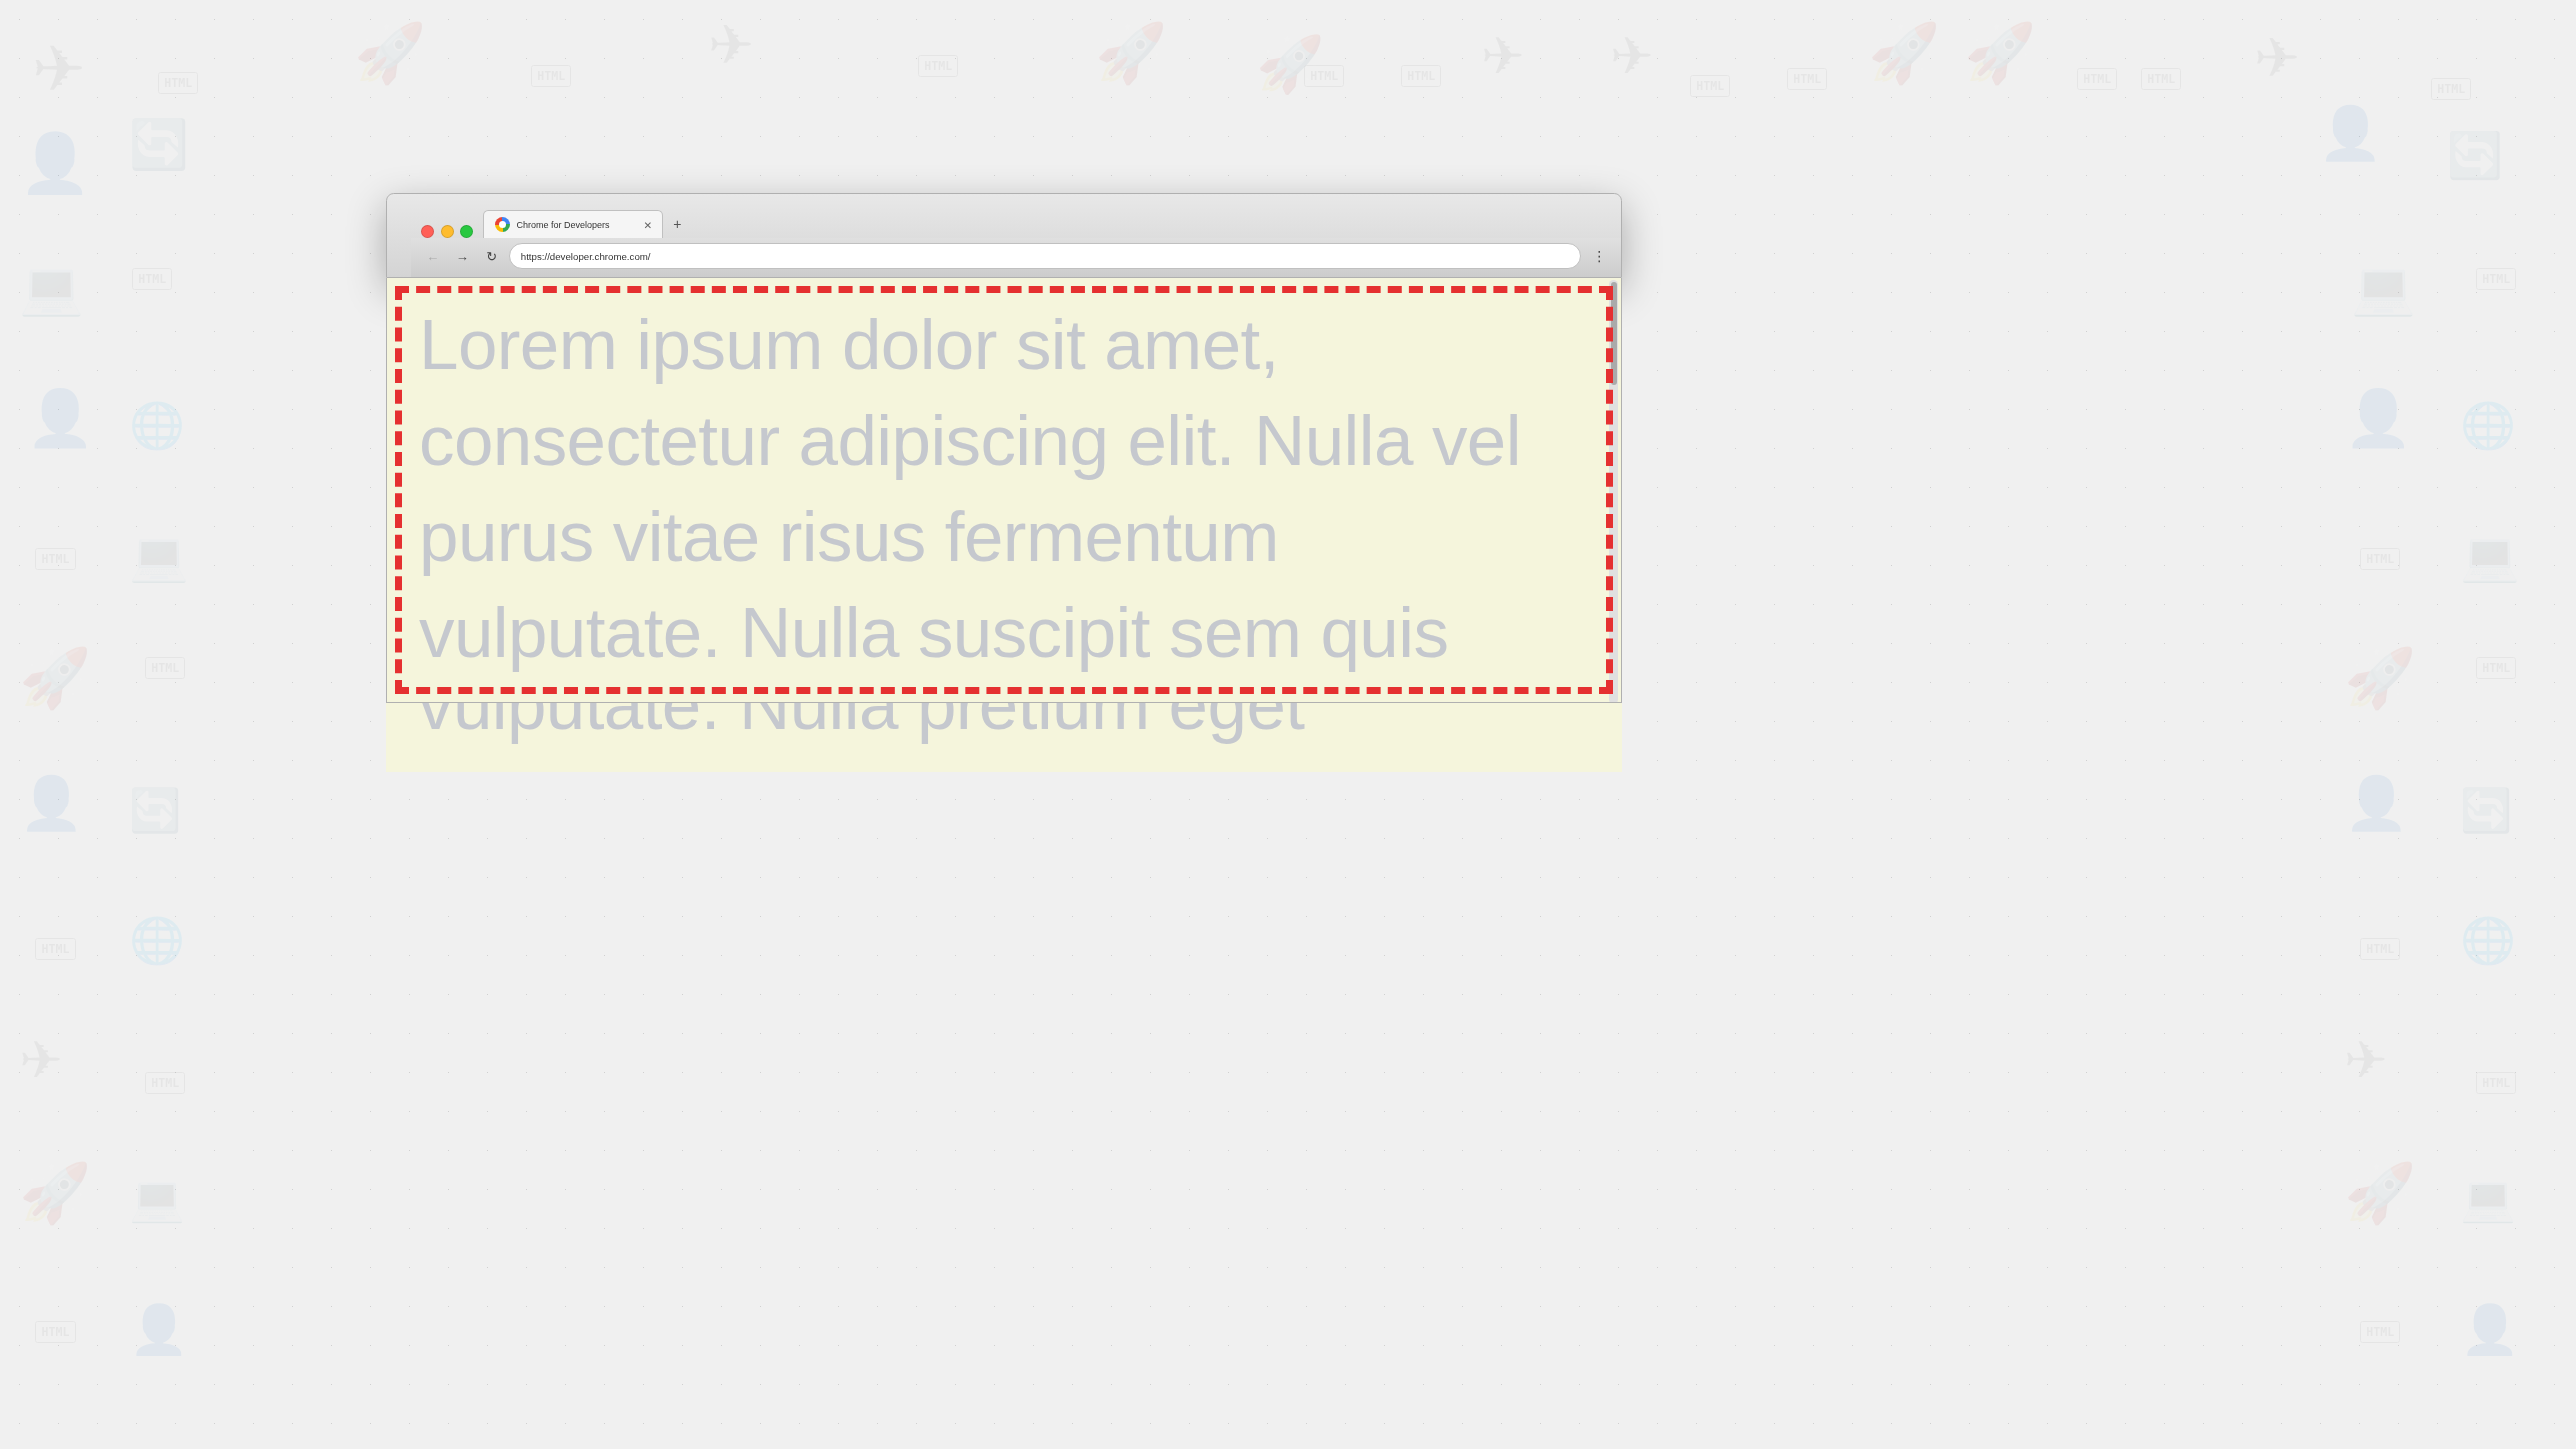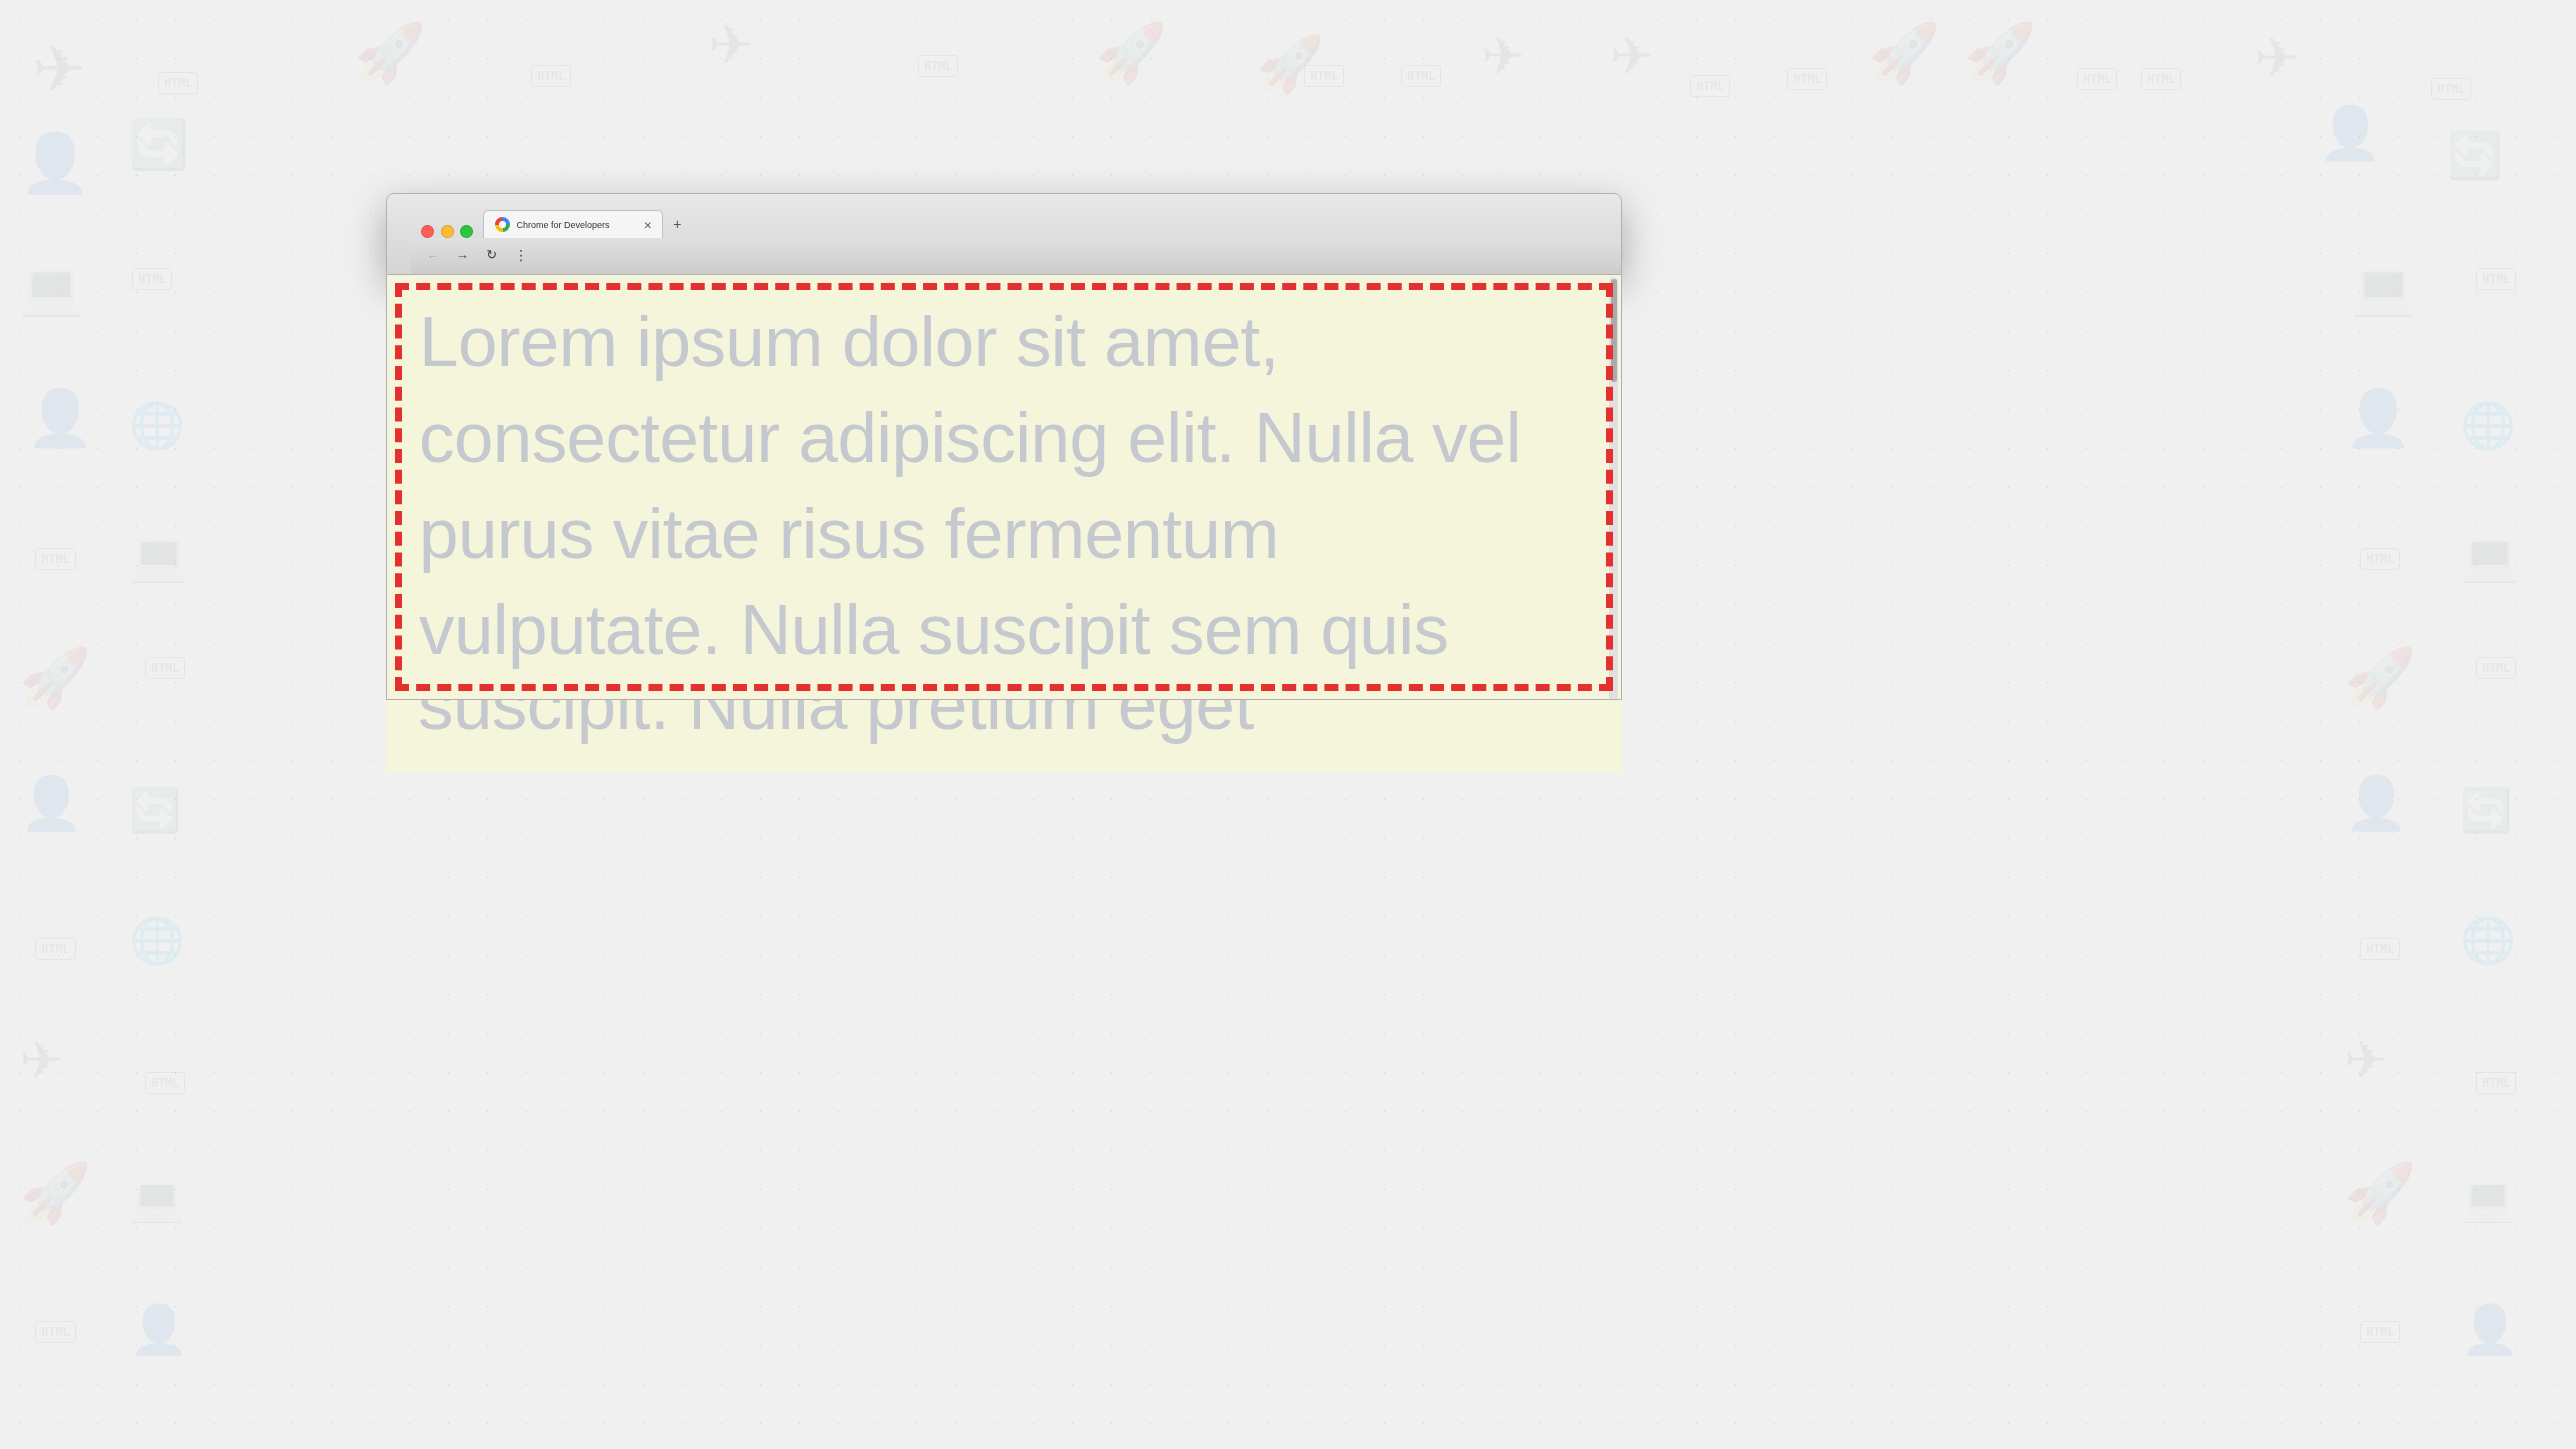--- a/index.html
+++ b/index.html
@@ -379,35 +379,38 @@
         </div>
       </div>
 
       <div class="tab-new-btn">+</div>
     </div>
 
     <div class="address-bar-row">
       <div class="nav-btn disabled">←</div>
       <div class="nav-btn">→</div>
       <div class="nav-btn">↻</div>
+      <div class="address-bar">
+        <span>https://developer.chrome.com/</span>
+      </div>
       <div class="menu-btn">⋮</div>
     </div>
   </div>
 
   <div class="browser-content-wrapper">
     <div class="content-area">
       <p class="lorem-text">Lorem ipsum dolor sit amet, consectetur adipiscing elit. Nulla vel purus vitae risus fermentum vulputate. Nulla suscipit sem quis diam venenatis, at suscipit nisi</p>
     </div>
 
     <div class="dashed-border-overlay"></div>
 
     <div class="scrollbar">
       <div class="scrollbar-track">
         <div class="scrollbar-thumb"></div>
       </div>
     </div>
   </div>
 </div>
 
 <div class="below-browser">
-  <p class="below-lorem">suscipit. Nulla pretium eget</p>
+  <p class="below-lorem">vulputate. Nulla pretium eget</p>
 </div>
 
 
 </body></html>

